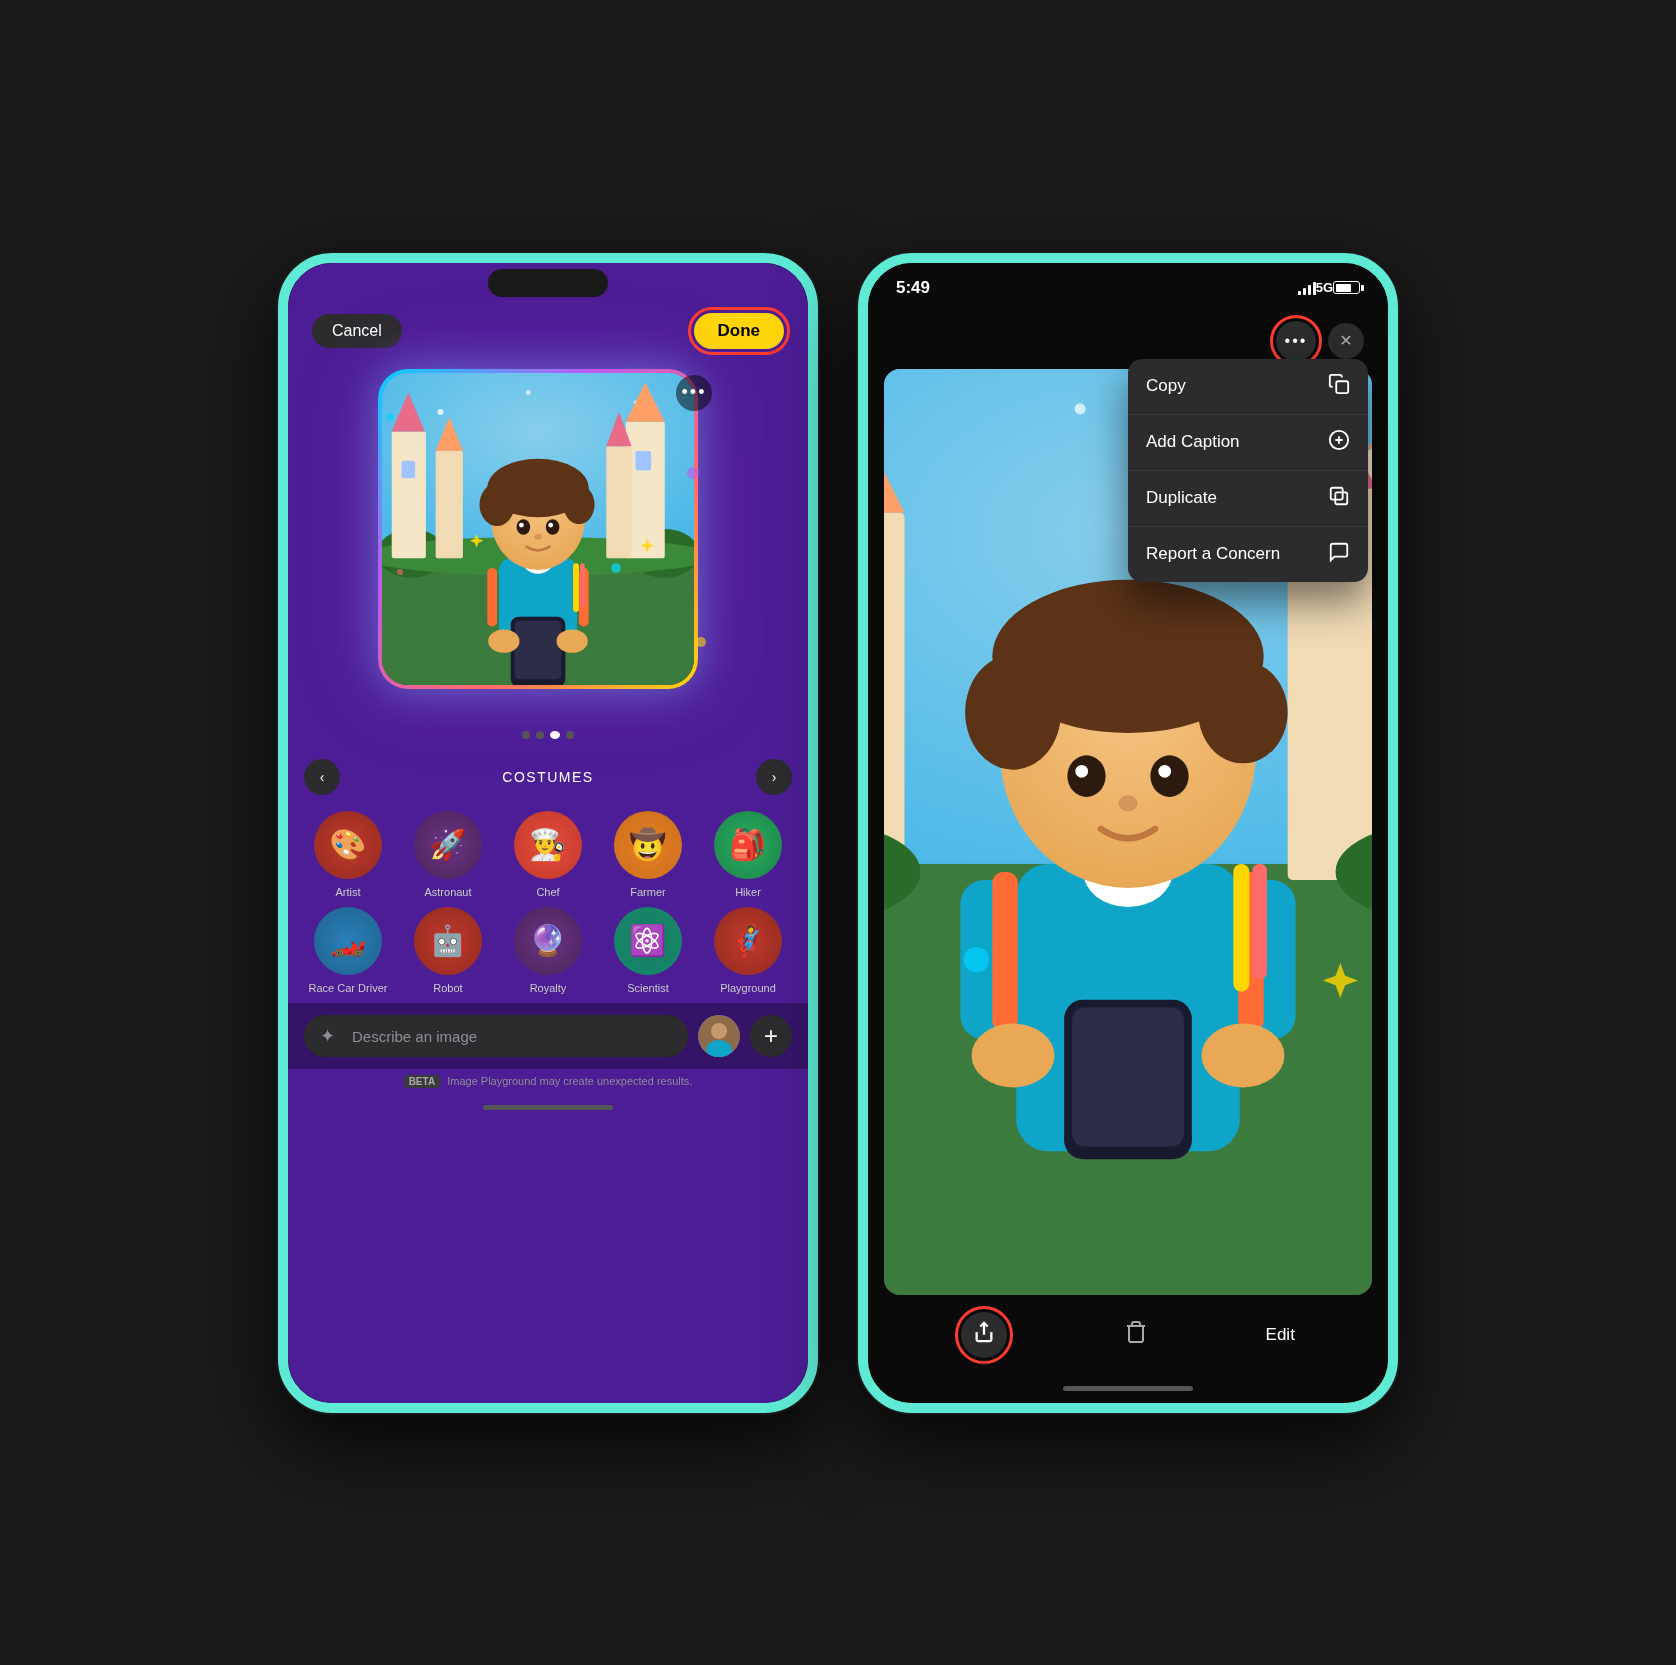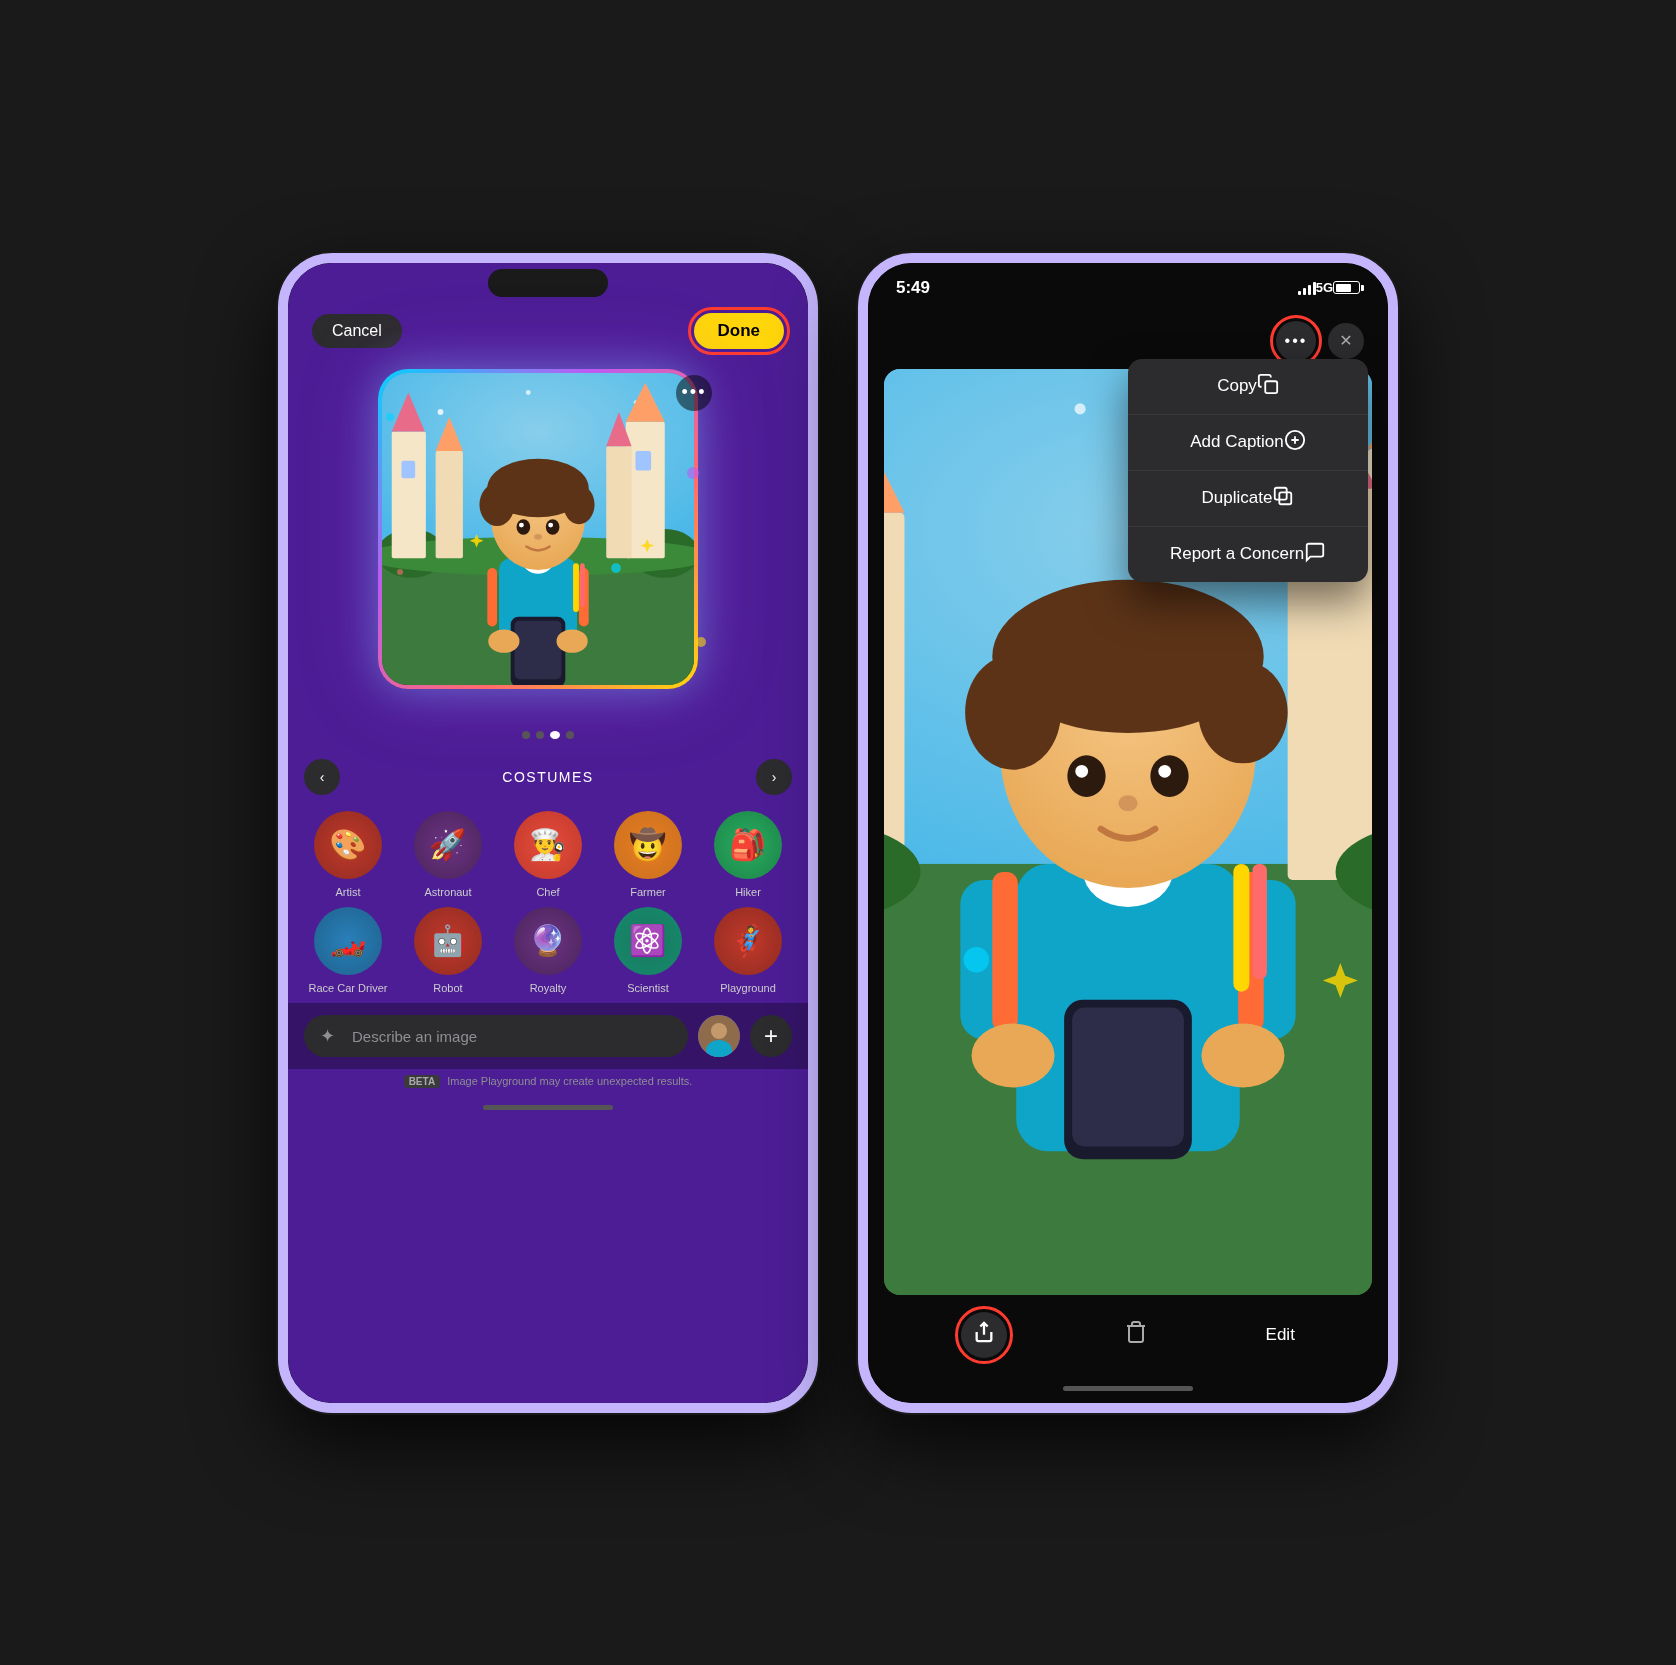--- a/index.html
+++ b/index.html
@@ -14,21 +14,21 @@
       font-family: -apple-system, BlinkMacSystemFont, 'SF Pro Display', 'Helvetica Neue', sans-serif;
       overflow: hidden;
     }
 
     
     .phone {
       width: 540px;
       height: 1160px;
       background: #000;
       border-radius: 54px;
-      border: 10px solid #c4b5fd;
+      border: 10px solid #5eead4;
       position: relative;
       overflow: hidden;
       box-shadow: 0 0 0 2px #1a1a1a, 0 30px 80px rgba(0,0,0,0.8);
     }
 
     .phone-inner {
       width: 100%;
       height: 100%;
       background: #4c1d95;
       border-radius: 44px;
@@ -398,21 +398,21 @@
       border-radius: 14px;
       overflow: hidden;
       z-index: 100;
       min-width: 240px;
       box-shadow: 0 20px 40px rgba(0,0,0,0.5);
     }
 
     .context-menu-item {
       display: flex;
       align-items: center;
-      justify-content: center;
+      justify-content: space-between;
       padding: 14px 18px;
       border-bottom: 1px solid #3a3a3c;
       cursor: pointer;
     }
 
     .context-menu-item:last-child {
       border-bottom: none;
     }
 
     .context-menu-label {

